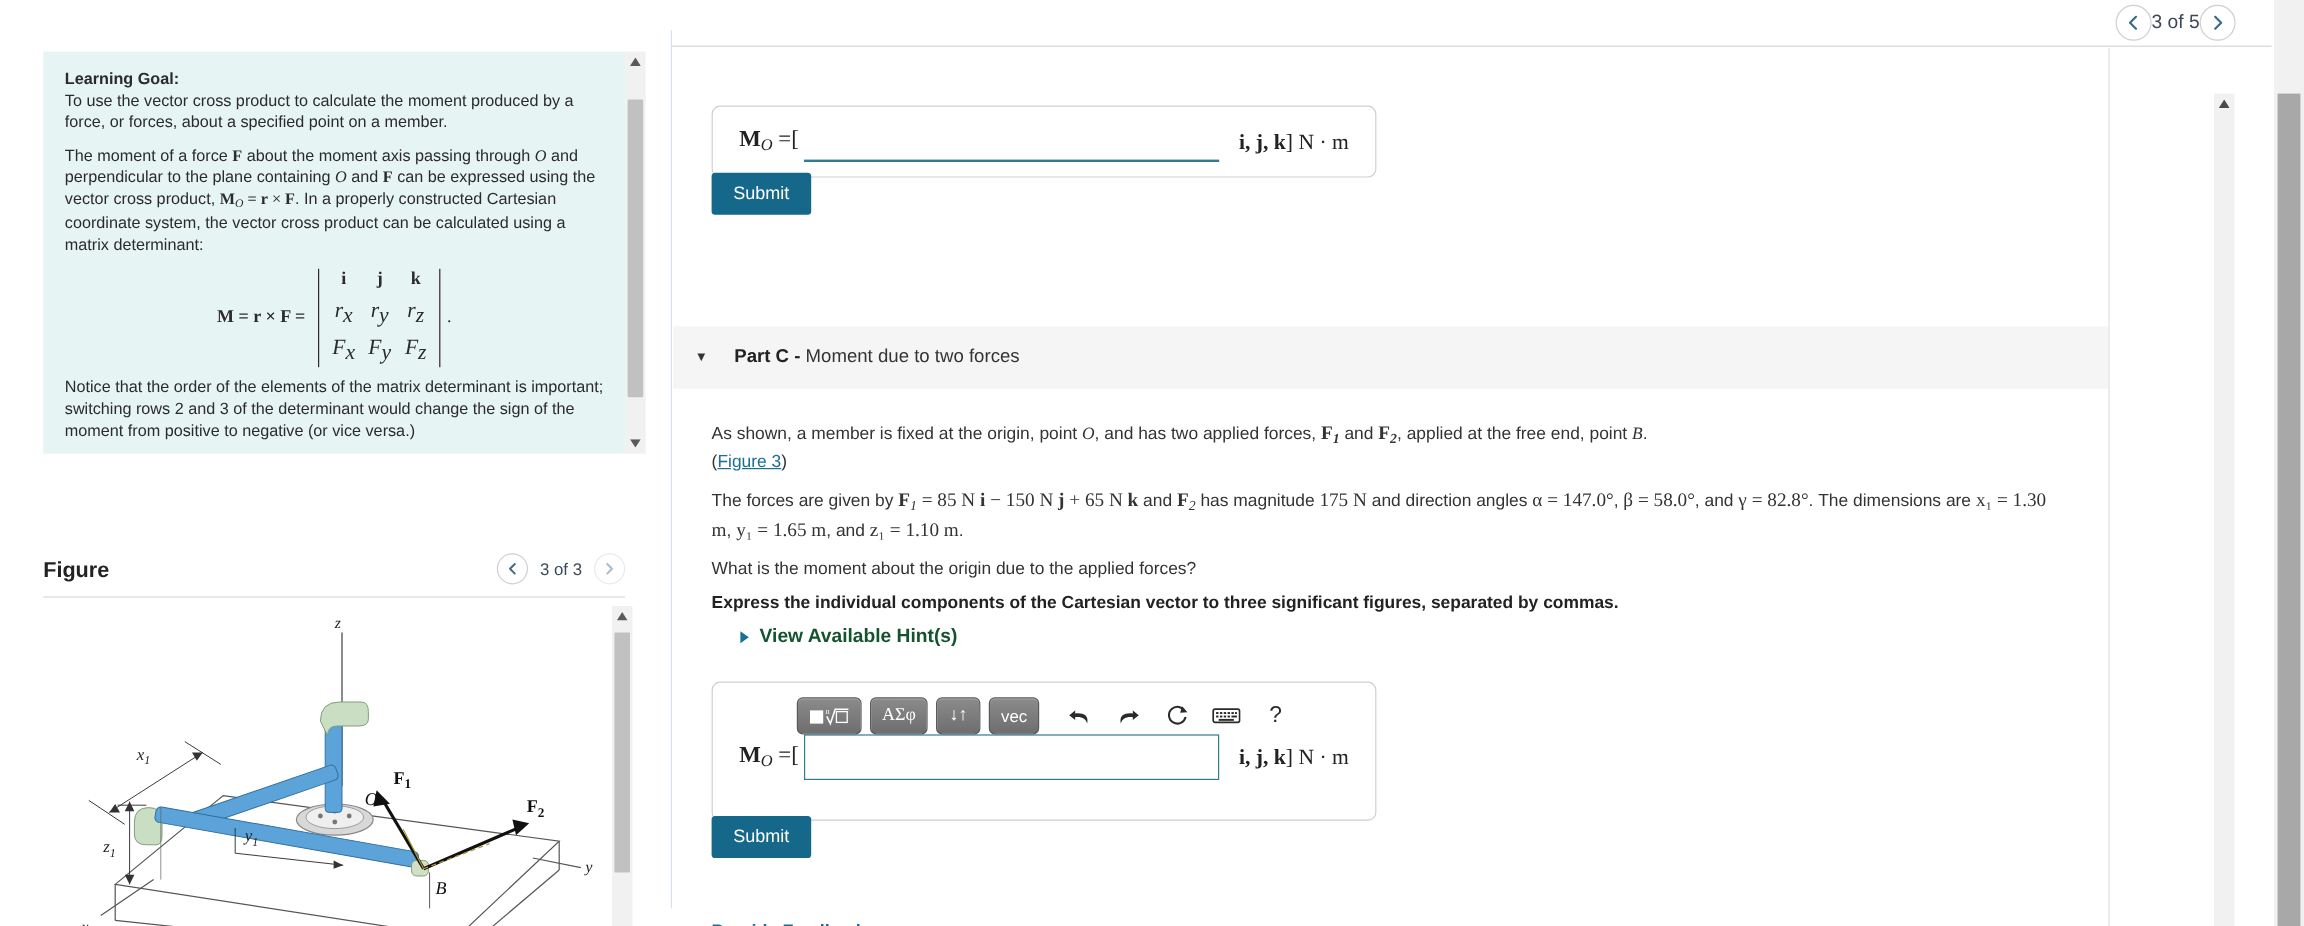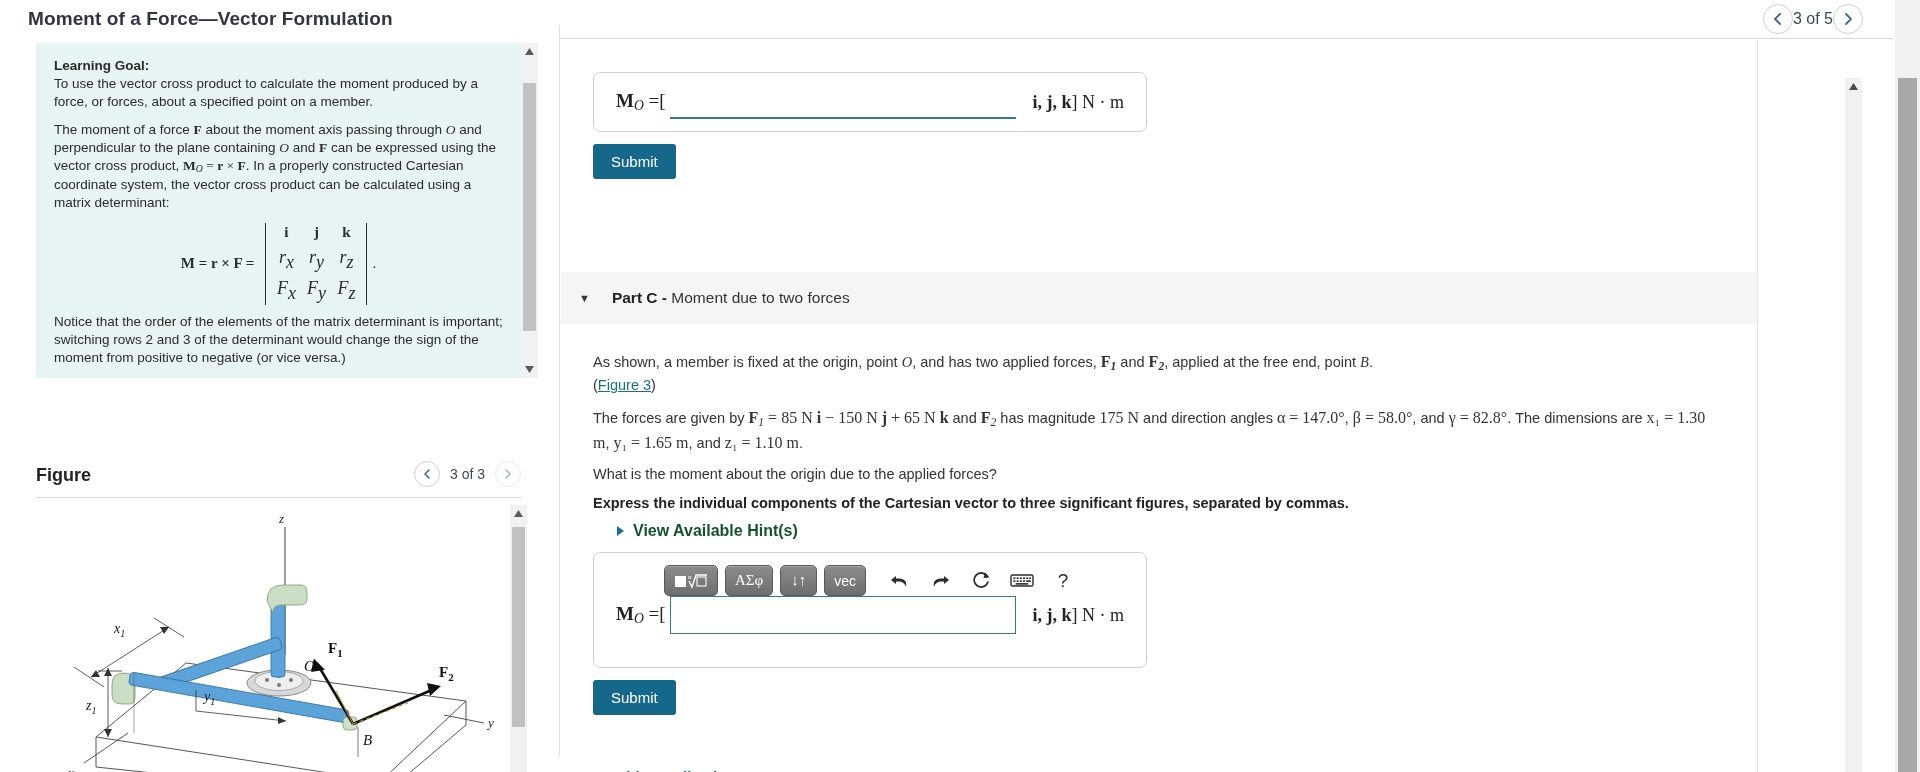--- a/index.html
+++ b/index.html
@@ -71,21 +71,21 @@
   #figure-box{ position:absolute; left:36px; top:480px; width:485px; height:292px; overflow:hidden;}
   #figure-svg{ position:absolute; left:0; top:0;}
 
   
   #right-col{
     position:absolute; left:561px; top:40px; width:1332px; height:732px; background:#fff;
     overflow:hidden;
   }
   .answer-card{
     position:absolute; border:1px solid #d0d0d0; border-radius:7px; background:#fff;
-    display:flex; align-items:center; padding:0 22px;
+    display:flex; align-items:center; padding:0 22px;margin-top:16px;
   }
   .mo-label{ font-family:"Liberation Serif", serif; font-size:19px; white-space:nowrap; margin-right:4px;}
   .mo-label b{font-weight:bold;}
   .ans-input{
     border:none; outline:none; background:transparent; height:34px;
     font-size:15px; font-family:"Liberation Serif", serif; color:#222; padding:0 6px;
   }
   .underline-input{ border-bottom:2px solid #2e7d93; }
   .boxed-input{ border:1px solid #2e7d93; }
   .units{ font-family:"Liberation Serif", serif; font-size:18px; margin-left:16px; white-space:nowrap;}
@@ -128,21 +128,20 @@
   
   #inner-sb{ position:absolute; left:1845px; top:78px; width:17px; height:694px; background:#f1f1f1;}
   #page-sb{ position:absolute; left:1895px; top:0; width:25px; height:772px; background:#f1f1f1;}
   #page-sb .thumb{ position:absolute; left:3px; top:78px; width:19px; height:1222px; background:#a8a8a8;}
   .divider-v{ position:absolute; background:#e2e2e2; width:1px;}
 </style>
 </head>
 <body>
 
 <div id="topbar">
-  <div id="page-title">Moment of a Force—Vector Formulation</div>
   <div id="pager-top">
     <div class="circ-btn">
       <svg width="11" height="14" viewBox="0 0 11 14">
           <polyline points="8,2 3,7 8,12" fill="none" stroke="#3b6a8a" stroke-width="1.8" stroke-linecap="round" stroke-linejoin="round"></polyline>
         </svg>
     </div>
     <div class="pager-label">3 of 5</div>
     <div class="circ-btn">
       <svg width="11" height="14" viewBox="0 0 11 14">
           <polyline points="3,2 8,7 3,12" fill="none" stroke="#3b6a8a" stroke-width="1.8" stroke-linecap="round" stroke-linejoin="round"></polyline>

